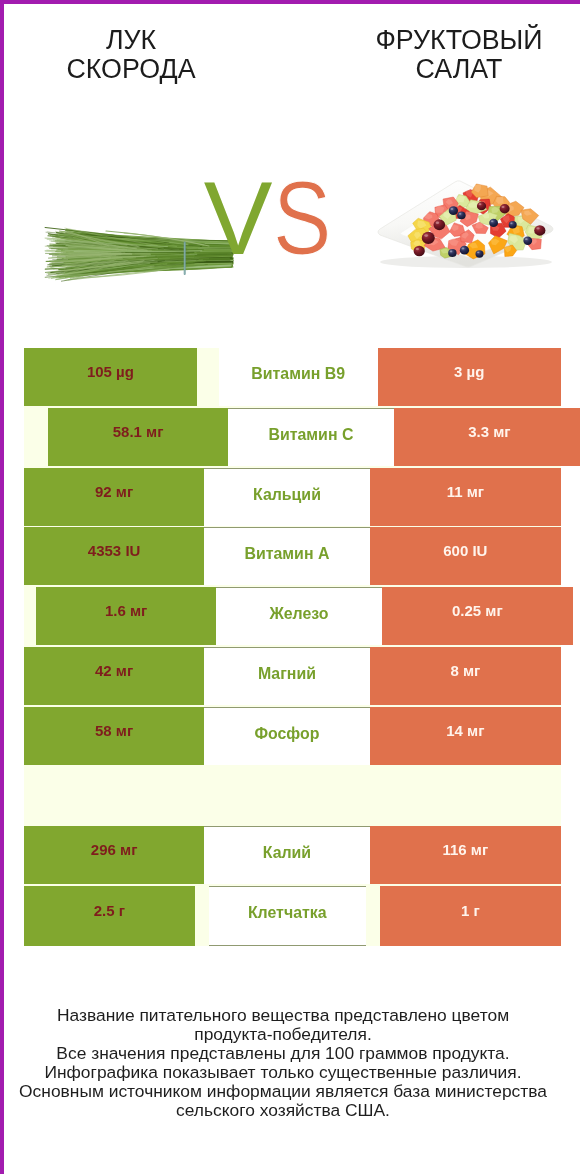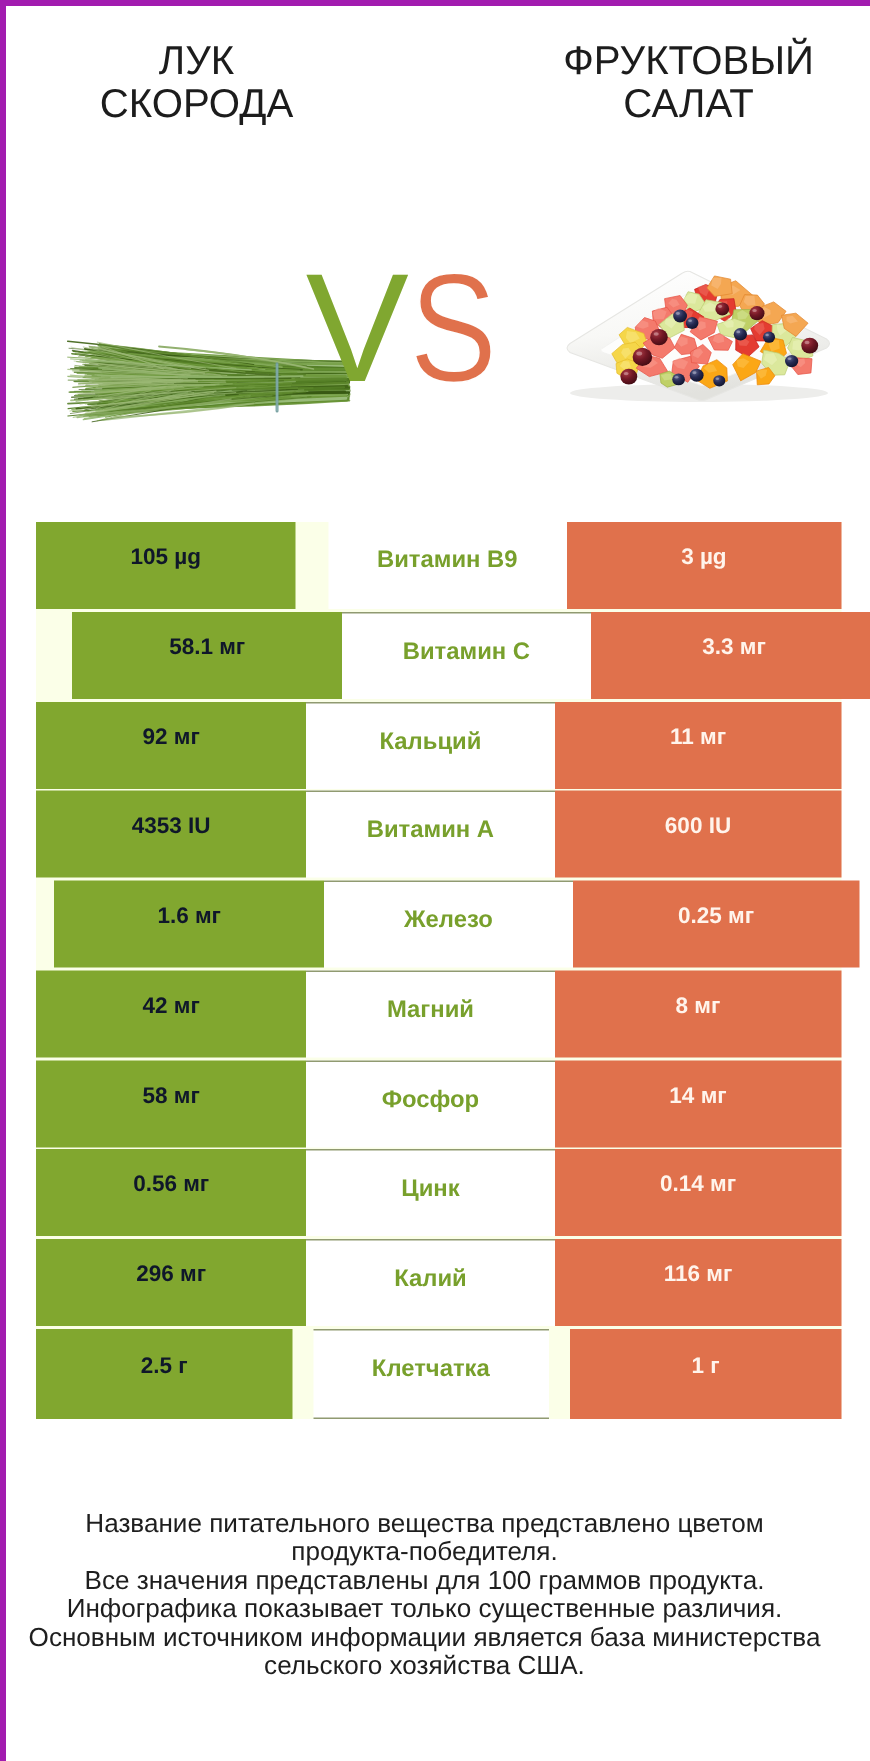--- a/index.html
+++ b/index.html
@@ -20,21 +20,21 @@
   .vs span{display:inline-block;}
   .vs .v{color:#80a730;}
   .vs .s{color:#e0714c;-webkit-text-stroke:1.1px #ffffff;transform:scaleX(0.85);transform-origin:left center;margin-left:0px;margin-right:-9px;}
 
   .table{position:absolute;left:20px;top:344px;width:537px;height:598px;background:#fbffe8;}
   .row{position:absolute;left:0;width:537px;display:flex;height:57.8px;}
   .cell{display:flex;align-items:center;justify-content:center;
         font-weight:bold;font-size:15px;box-sizing:border-box;line-height:1;}
   .cell>span{display:block;position:relative;top:-2.5px;}
   .c-left>span,.c-right>span{top:-5px;}
-  .c-left{width:195px;background:#81a72f;color:#0f172a;}
+  .c-left{width:195px;background:#81a72f;color:#7f1d1d;}
   .c-mid{width:179px;background:#fff;color:#78a02c;font-size:15.9px;
          border-top:1px solid #909a71;}
   .c-right{width:207px;background:#e0714c;color:#fff4ec;}
   .row:first-child .c-mid{border-top:none;margin-left:22px;}
   .row:last-child .c-mid{border-bottom:1px solid #909a71;}
 
   .footer{position:absolute;left:0;top:1002px;width:558px;text-align:center;
           font-size:17.4px;line-height:18.9px;color:#1e1e1e;}
 </style>
 </head>
@@ -844,31 +844,20 @@
         <div class="cell c-left">
           <span>58 мг</span>
         </div>
         <div class="cell c-mid">
           <span>Фосфор</span>
         </div>
         <div class="cell c-right">
           <span>14 мг</span>
         </div>
       </div>
-      <div class="row" style="top: 418px;">
-        <div class="cell c-left">
-          <span>0.56 мг</span>
-        </div>
-        <div class="cell c-mid">
-          <span>Цинк</span>
-        </div>
-        <div class="cell c-right">
-          <span>0.14 мг</span>
-        </div>
-      </div>
       <div class="row" style="top: 478px;">
         <div class="cell c-left">
           <span>296 мг</span>
         </div>
         <div class="cell c-mid">
           <span>Калий</span>
         </div>
         <div class="cell c-right">
           <span>116 мг</span>
         </div>

